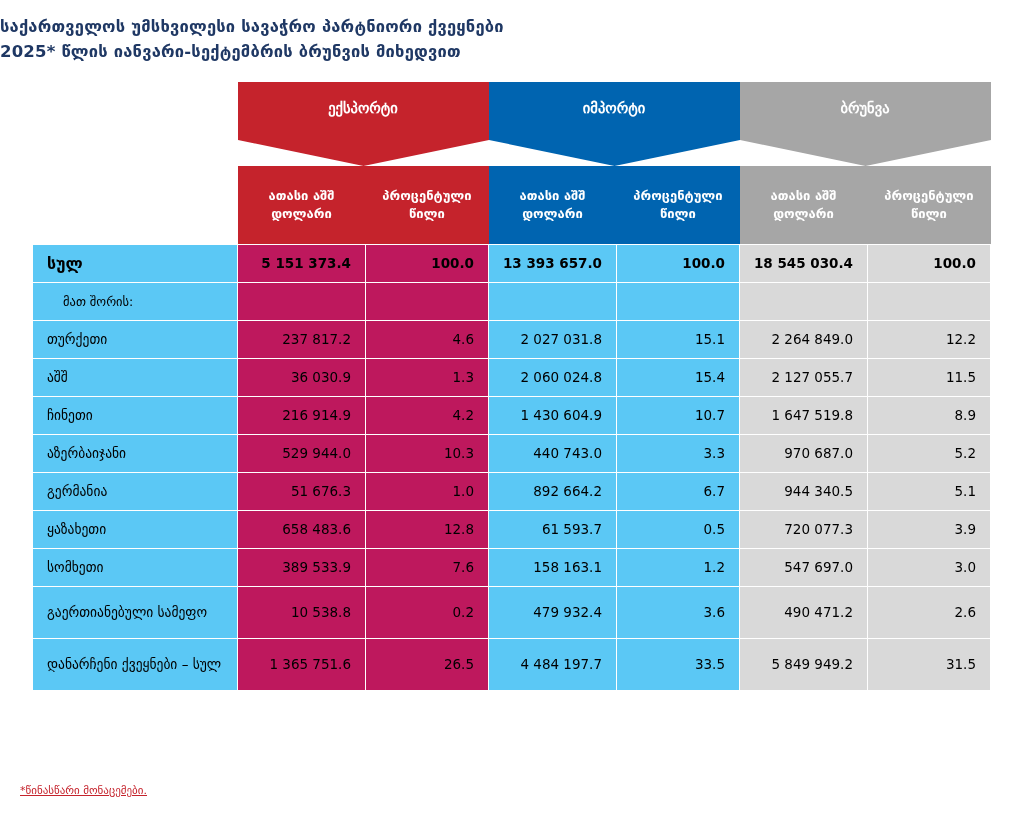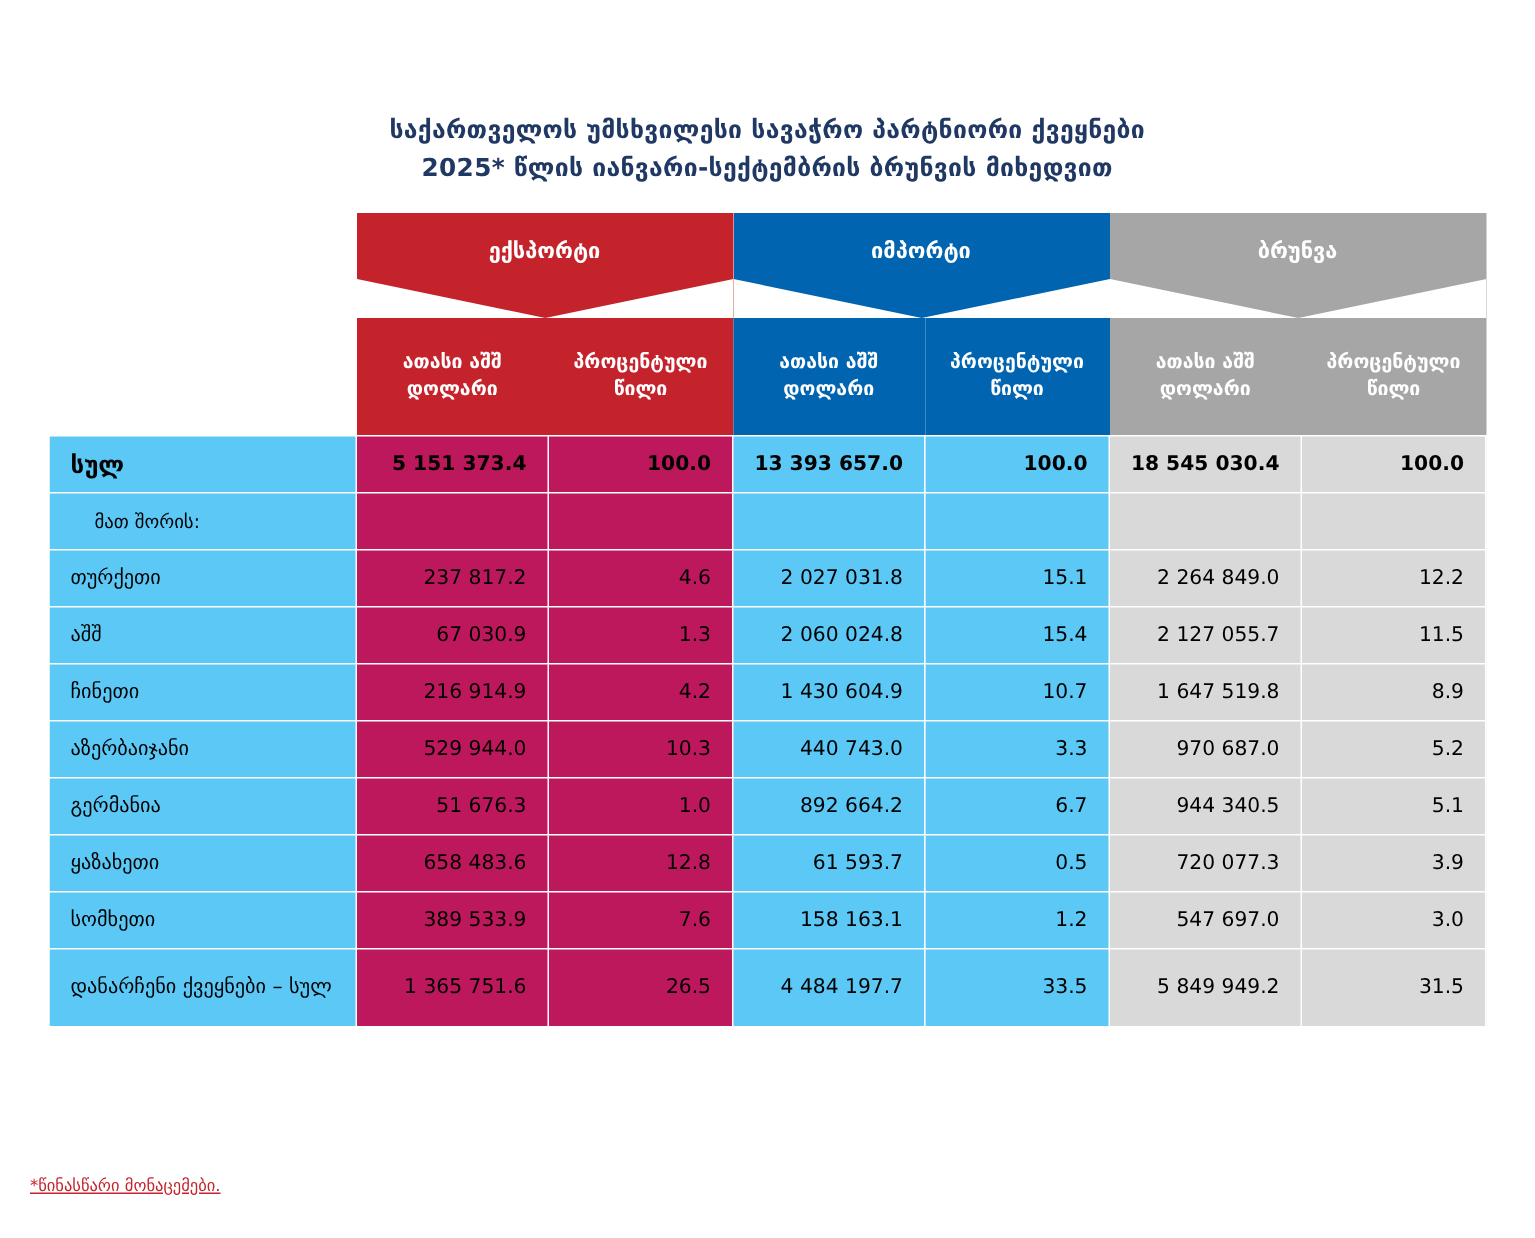--- a/index.html
+++ b/index.html
@@ -8,23 +8,22 @@
     width: 1023px; height: 825px;
     background: #ffffff;
     font-family: "DejaVu Sans", "Liberation Sans", sans-serif;
   }
   #root {
     position: relative;
     width: 1023px; height: 825px;
     overflow: hidden;
   }
   .title-block {
-    text-align: center;
-    padding-top: 26px;
-    margin-top: 48px;
+    text-align: left;
+    padding-top: 14px;
   }
   .title-line {
     color: #1F3864;
     font-weight: bold;
     font-size: 16.5px;
     line-height: 25px;
     letter-spacing: 0.2px;
   }
 
   table.main {
@@ -38,28 +37,29 @@
     margin: 0;
   }
 
   
   .col-label { width: 205px; }
   .col-val   { width: 128px; }
   .col-pct   { width: 123px; }
 
   
   .grp {
-    height: 70px;
+    height: 84px;
     color: #ffffff;
     font-weight: bold;
     font-size: 14.5px;
     text-align: center;
     vertical-align: top;
     padding-top: 18px !important;
     position: relative;
+    font-family: Liberation Serif, serif;
   }
   .grp-export { background: #C5232C; }
   .grp-import { background: #0064B0; }
   .grp-turn   { background: #A6A6A6; }
   .notch {
     position: absolute;
     left: 0; bottom: -0px;
     width: 100%;
     height: 26px;
     overflow: hidden;
@@ -220,21 +220,21 @@
           <td class="lab">თურქეთი</td>
           <td class="cell c-exp">237 817.2</td>
           <td class="cell c-exp">4.6</td>
           <td class="cell c-imp">2 027 031.8</td>
           <td class="cell c-imp">15.1</td>
           <td class="cell c-tur">2 264 849.0</td>
           <td class="cell c-tur">12.2</td>
         </tr>
         <tr class="row">
           <td class="lab">აშშ</td>
-          <td class="cell c-exp">67 030.9</td>
+          <td class="cell c-exp">36 030.9</td>
           <td class="cell c-exp">1.3</td>
           <td class="cell c-imp">2 060 024.8</td>
           <td class="cell c-imp">15.4</td>
           <td class="cell c-tur">2 127 055.7</td>
           <td class="cell c-tur">11.5</td>
         </tr>
         <tr class="row">
           <td class="lab">ჩინეთი</td>
           <td class="cell c-exp">216 914.9</td>
           <td class="cell c-exp">4.2</td>
@@ -271,20 +271,29 @@
           <td class="cell c-tur">3.9</td>
         </tr>
         <tr class="row">
           <td class="lab">სომხეთი</td>
           <td class="cell c-exp">389 533.9</td>
           <td class="cell c-exp">7.6</td>
           <td class="cell c-imp">158 163.1</td>
           <td class="cell c-imp">1.2</td>
           <td class="cell c-tur">547 697.0</td>
           <td class="cell c-tur">3.0</td>
+        </tr>
+        <tr class="row rowtall">
+          <td class="lab">გაერთიანებული სამეფო</td>
+          <td class="cell c-exp">10 538.8</td>
+          <td class="cell c-exp">0.2</td>
+          <td class="cell c-imp">479 932.4</td>
+          <td class="cell c-imp">3.6</td>
+          <td class="cell c-tur">490 471.2</td>
+          <td class="cell c-tur">2.6</td>
         </tr>
         <tr class="row rowtall">
           <td class="lab">დანარჩენი ქვეყნები – სულ</td>
           <td class="cell c-exp">1 365 751.6</td>
           <td class="cell c-exp">26.5</td>
           <td class="cell c-imp">4 484 197.7</td>
           <td class="cell c-imp">33.5</td>
           <td class="cell c-tur">5 849 949.2</td>
           <td class="cell c-tur">31.5</td>
         </tr>

